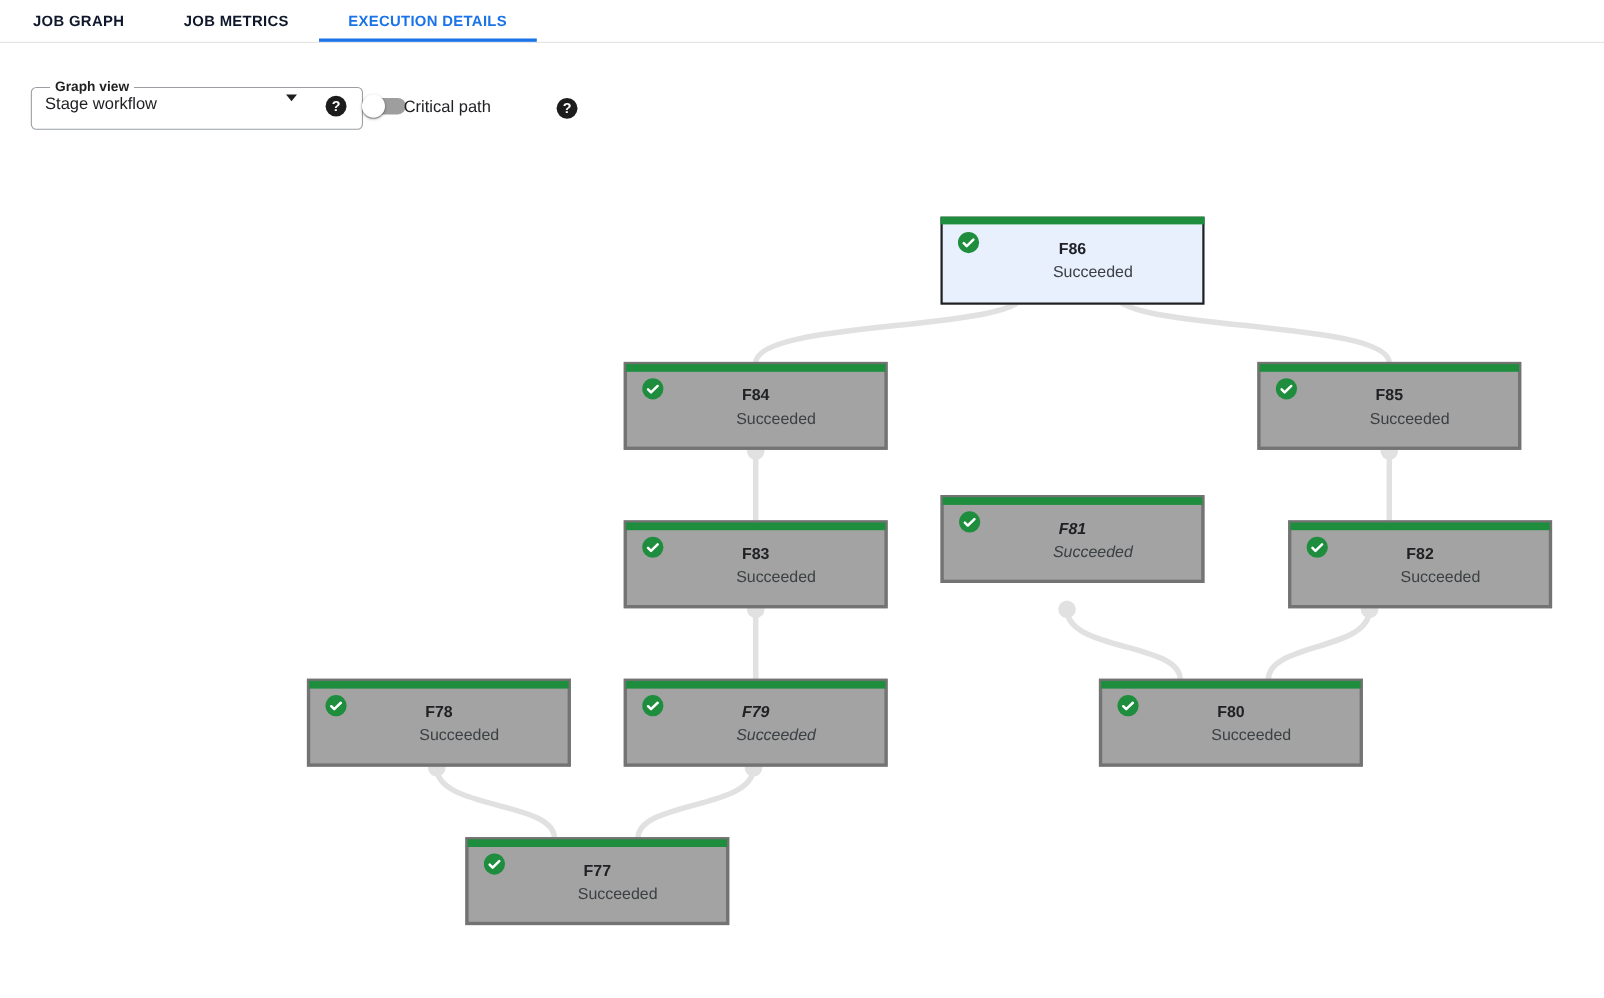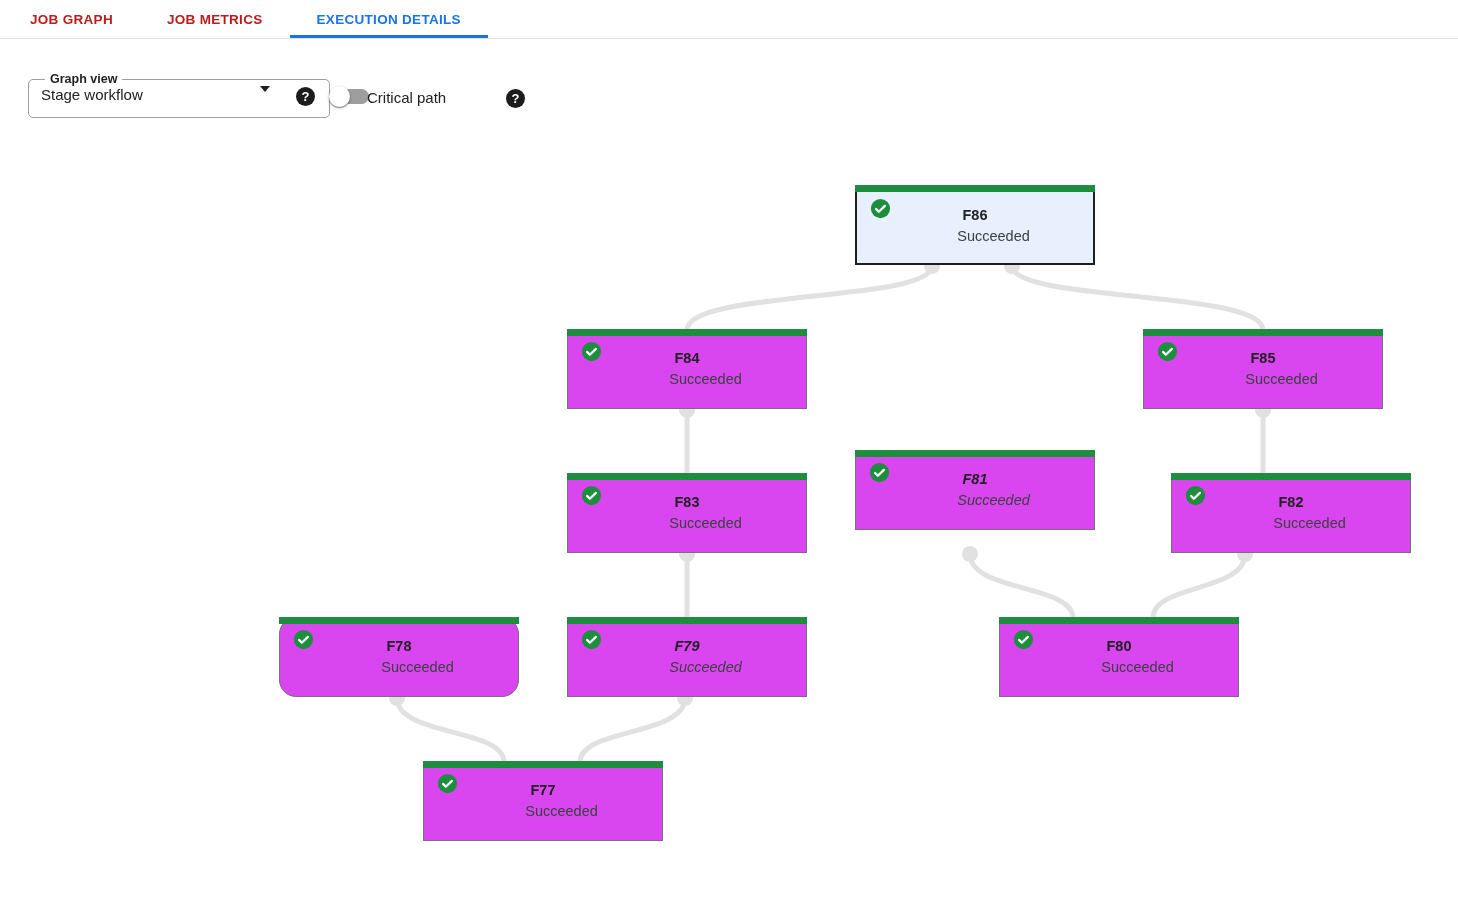--- a/index.html
+++ b/index.html
@@ -13,21 +13,21 @@
 
   
   .tabbar {
     position:absolute; top:0; left:0; right:0; height:39px;
     border-bottom:1px solid #e3e3e3;
     display:flex; padding-left:3px; background:#fff;
   }
   .tab {
     position:relative; display:flex; align-items:center;
     padding:0 27px; font-size:13.5px; font-weight:700;
-    letter-spacing:.3px; color:#b91c1c; cursor:pointer;
+    letter-spacing:.3px; color:#0f172a; cursor:pointer;
   }
   .tab.active { color:#1a73e8; }
   .tab.active::after {
     content:""; position:absolute; left:0; right:0; bottom:0;
     height:3px; background:#1a73e8;
   }
 
   
   fieldset.select-box {
     position:absolute; left:28px; top:72px; width:302px; height:46px;
@@ -72,45 +72,45 @@
     font-size:15px; color:#202124;
   }
 
   
   .edges { position:absolute; left:0; top:0; z-index:0; }
   .edges path { stroke:#e1e1e1; stroke-width:5; fill:none; }
   .edges circle { fill:#e1e1e1; }
 
   .node {
     position:absolute; z-index:1; width:240px; height:80px;
-    background:#d946ef; border:1px solid #737373;
+    background:#a3a3a3; border:3px solid #737373;
     cursor:pointer;
   }
-  .node.selected { background:#e8f0fe; border:2px solid #1f1f1f; }
+  .node.selected { background:#e8f0fe; border:2px solid #1f1f1f;margin-top:12px; }
   .nbar {
     position:absolute; top:-1px; left:-1px; right:-1px; height:7px;
     background:#1e8e3e;
   }
   .node.selected .nbar { top:-2px; left:-2px; right:-2px; }
   .ncheck { position:absolute; left:13px; top:11px; width:21px; height:21px; }
   .ntitle {
     margin-top:18px; text-align:center;
     font-size:14.5px; font-weight:700; line-height:21px; color:#202124;
   }
   .nstatus {
     text-align:center; font-size:14.5px; line-height:21px; color:#3c4043;padding-left:37px;
   }
   
   .n-f86 { left:855px;  top:185px; }
   .n-f84 { left:567px;  top:329px; }
   .n-f85 { left:1143px; top:329px; }
   .n-f83 { left:567px;  top:473px; }
   .n-f81 { left:855px;  top:450px;font-style:italic; }
   .n-f82 { left:1171px; top:473px; }
-  .n-f78 { left:279px;  top:617px;border-radius:17px; }
+  .n-f78 { left:279px;  top:617px; }
   .n-f79 { left:567px;  top:617px;font-style:italic; }
   .n-f80 { left:999px;  top:617px; }
   .n-f77 { left:423px;  top:761px; }
 </style>
 </head>
 <body>
 
 <div class="tabbar">
   <div class="tab">JOB GRAPH</div>
   <div class="tab">JOB METRICS</div>

